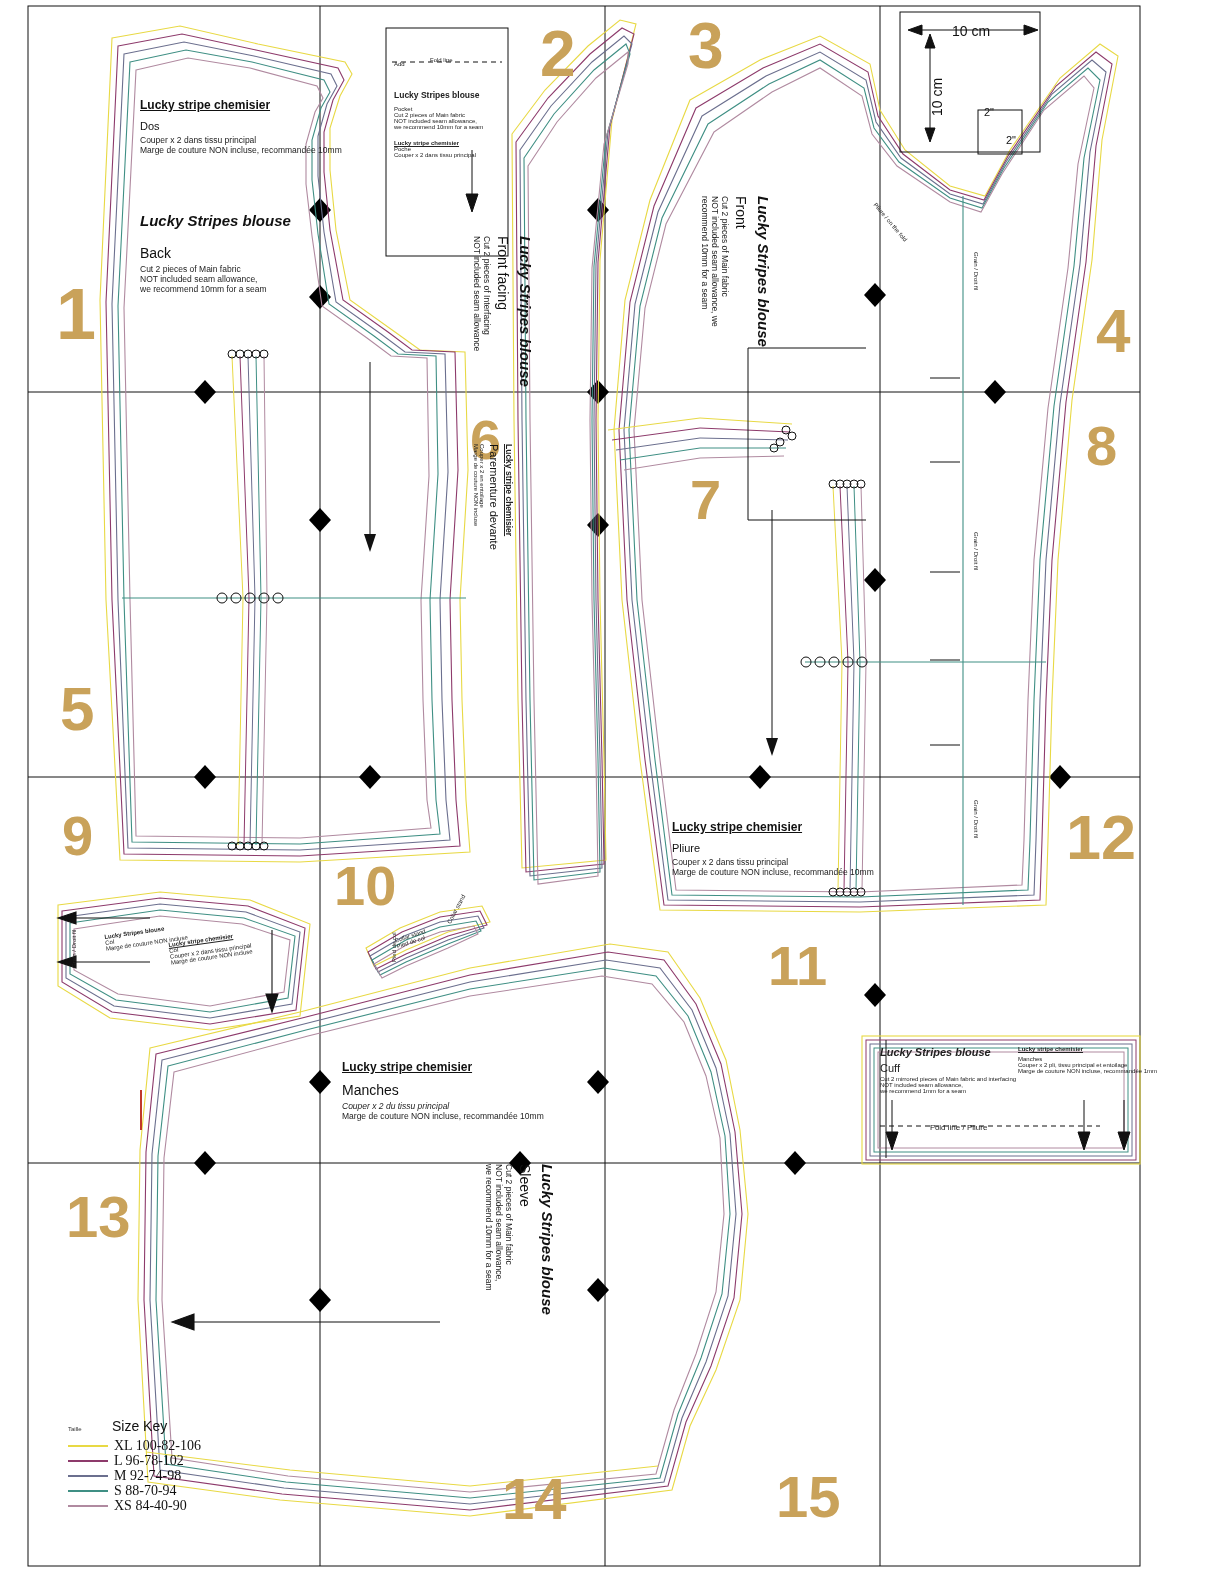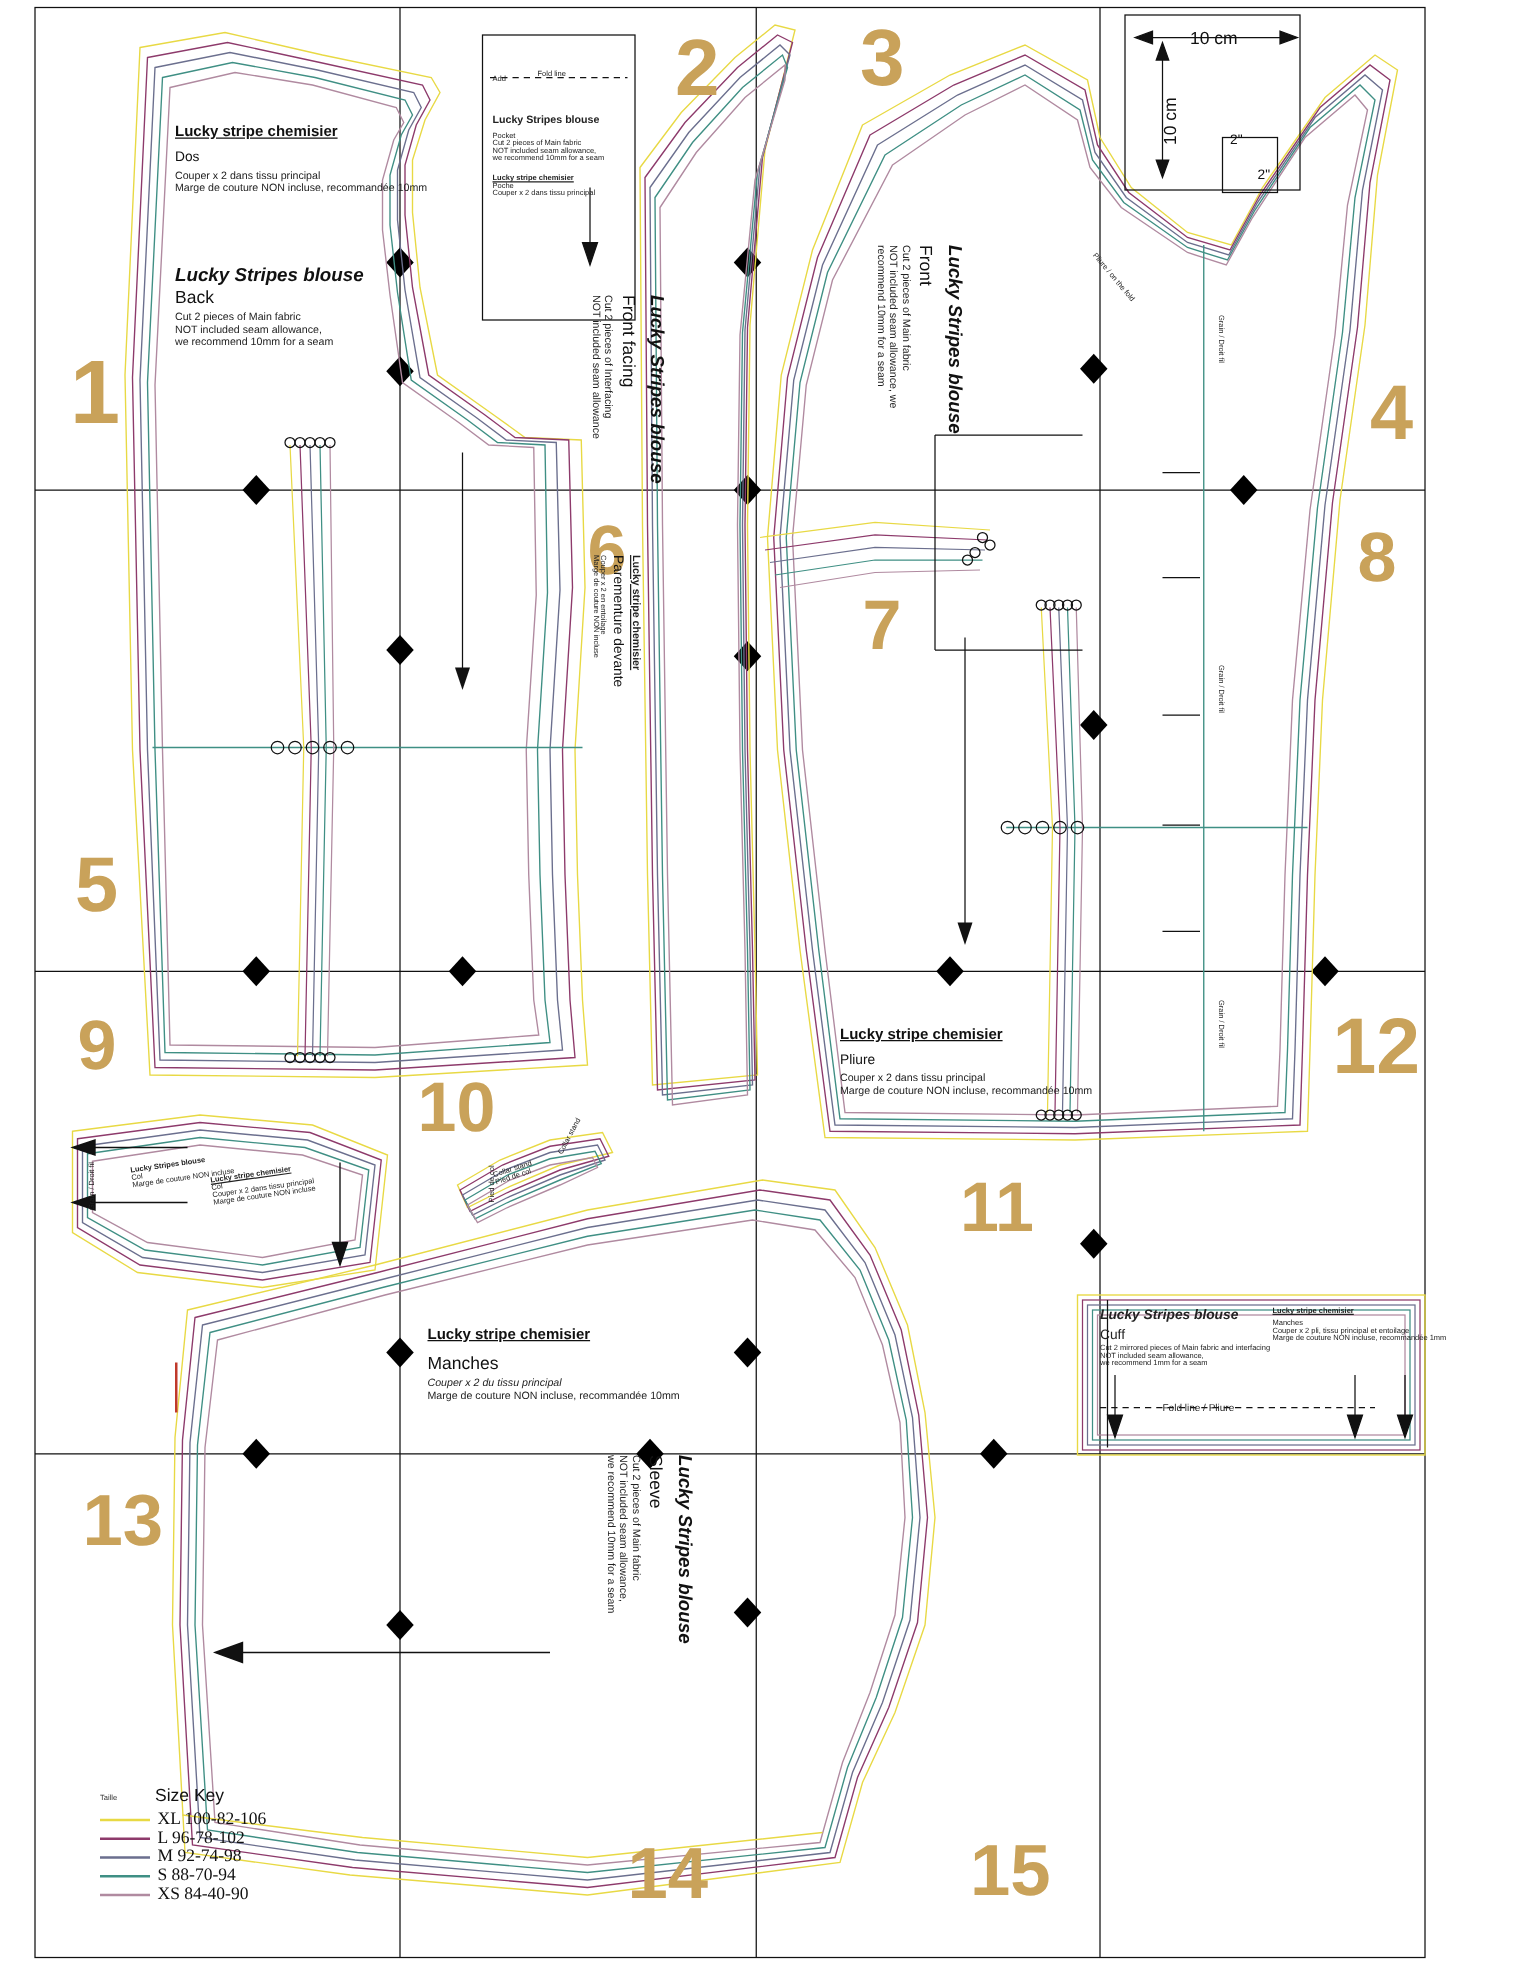--- a/index.html
+++ b/index.html
@@ -9,21 +9,21 @@
   .tilenum{position:absolute;color:#c9a25a;font-family:"Liberation Sans",sans-serif;font-weight:700;line-height:1;}
   .lbl{position:absolute;color:#111;font-family:"Liberation Sans",sans-serif;}
   .lbl .t1{font-size:12px;font-weight:700;text-decoration:underline;white-space:nowrap;}
   .lbl .t2{font-size:11px;white-space:nowrap;}
   .lbl .tb{font-size:15px;font-style:italic;font-weight:700;white-space:nowrap;}
   .lbl .tm{font-size:14px;white-space:nowrap;}
   .lbl .ts{font-size:8.5px;white-space:nowrap;color:#222;}
   .lbl .txs{font-size:6px;white-space:nowrap;color:#222;}
   .rot90{transform-origin:0 0;transform:rotate(90deg);}
   .rot270{transform-origin:0 0;transform:rotate(-90deg);}
-  .sizekey{position:absolute;left:80px;top:1418px;width:200px;margin-top:10px;}
+  .sizekey{position:absolute;left:68px;top:1418px;width:200px;}
   .sizekey .title{font-size:14px;color:#111;margin-bottom:4px;padding-left:44px;}
   .sizekey .row{display:flex;align-items:center;height:15px;}
   .sizekey .sw{width:40px;height:0;border-top:2px solid #000;margin-right:6px;}
   .sizekey .nm{font-size:14px;color:#111;font-family:Liberation Serif, serif;}
   .sizekey .fl{position:absolute;left:0px;top:8px;font-size:6px;color:#333;}
 </style>
 </head>
 <body>
 
 <div id="sheet">
@@ -281,21 +281,21 @@
   </div>
 
   <div class="lbl" style="left:140px;top:98px;">
     <div class="t1">Lucky stripe chemisier</div>
     <div class="t2" style="margin-top:8px;">Dos</div>
     <div class="ts" style="margin-top:3px;">Couper x 2 dans tissu principal</div>
     <div class="ts">Marge de couture NON incluse, recommandée 10mm</div>
   </div>
   <div class="lbl" style="left:140px;top:212px;">
     <div class="tb">Lucky Stripes blouse</div>
-    <div class="tm" style="margin-top:0;">Back</div>
+    <div class="tm" style="margin-top:16px;">Back</div>
     <div class="ts" style="margin-top:3px;">Cut 2 pieces of Main fabric</div>
     <div class="ts">NOT included seam allowance,</div>
     <div class="ts">we recommend 10mm for a seam</div>
   </div>
 
   <div class="lbl" style="left:394px;top:52px;">
     <span class="txs">Add</span>
   </div>
   <div class="lbl" style="left:430px;top:48px;">
     <span class="txs">Fold line</span>

